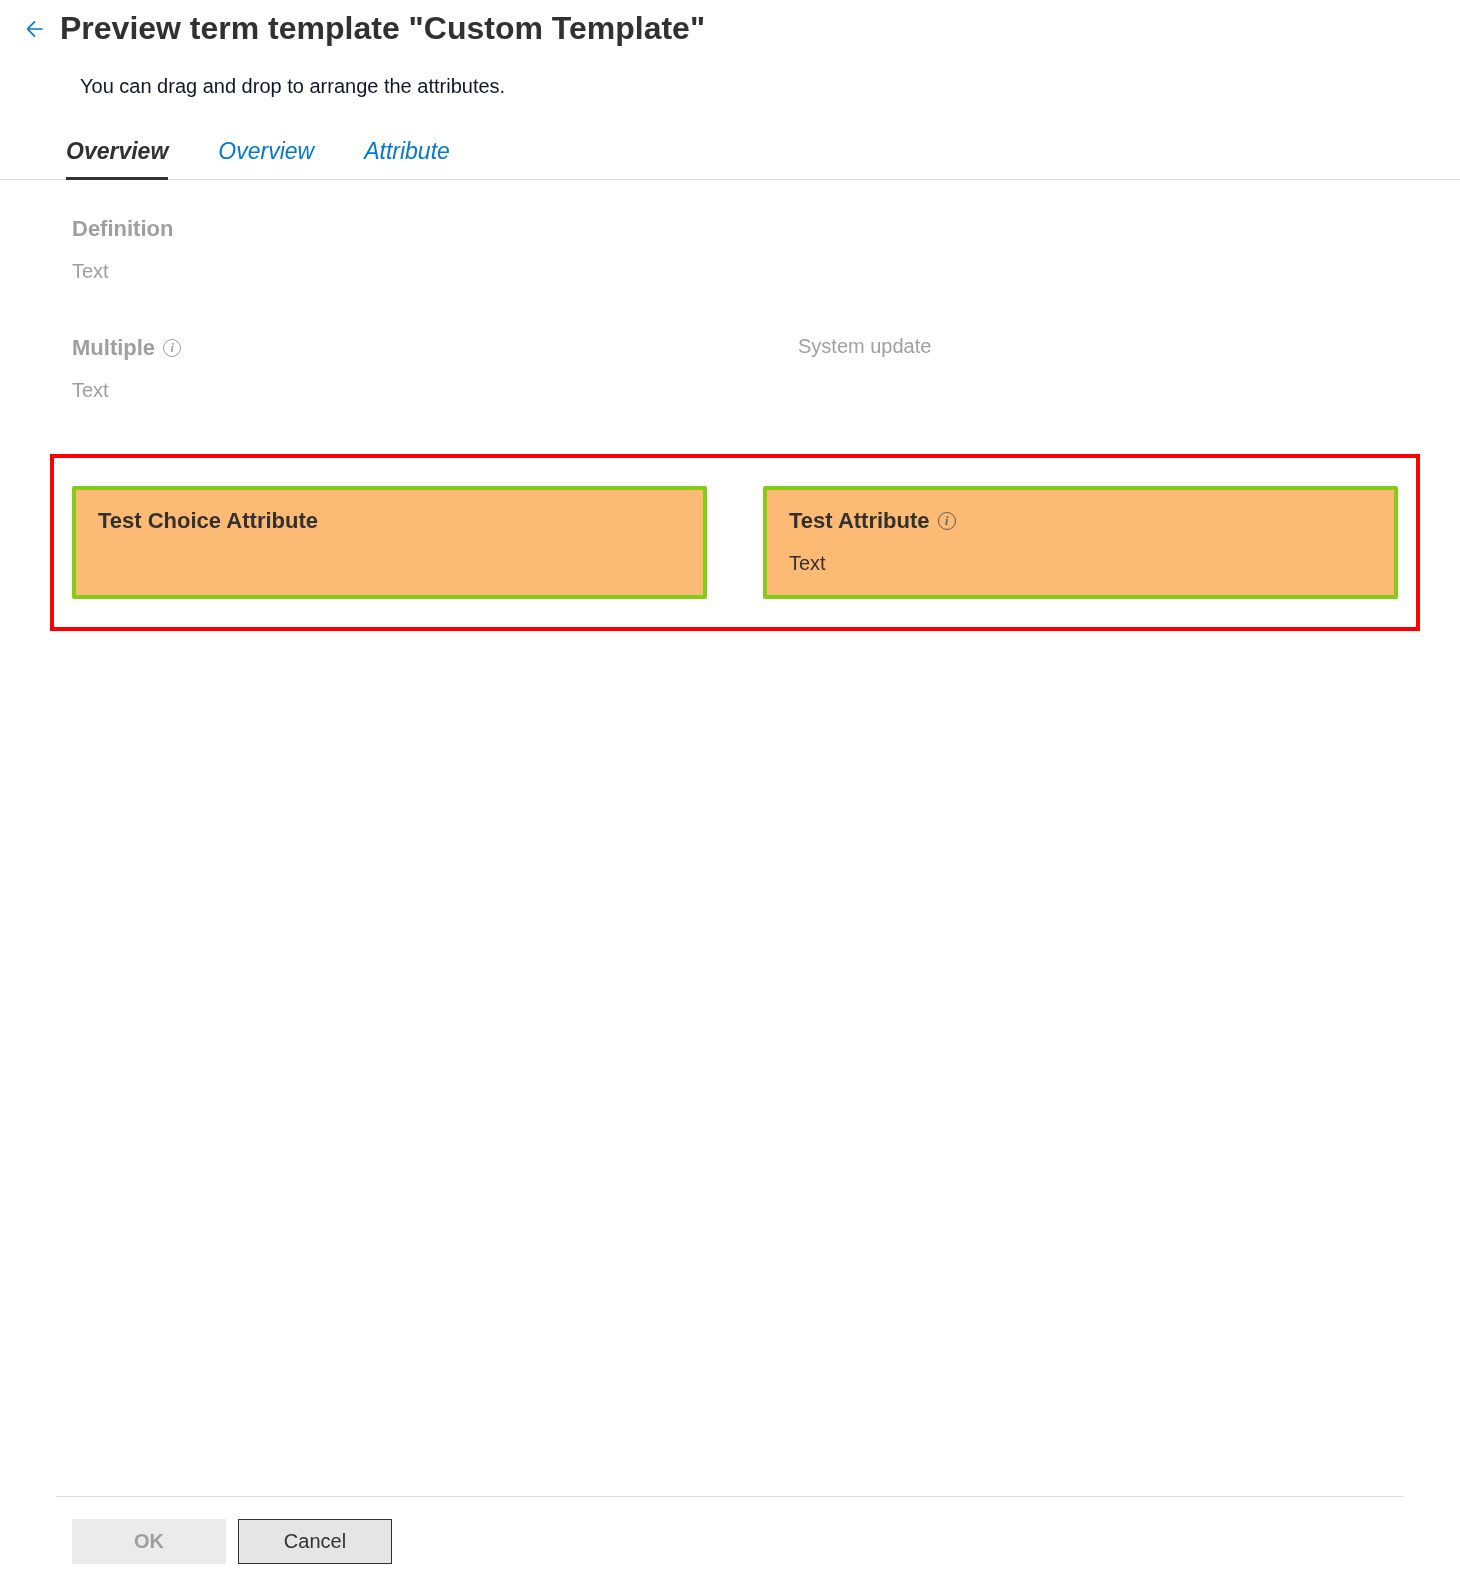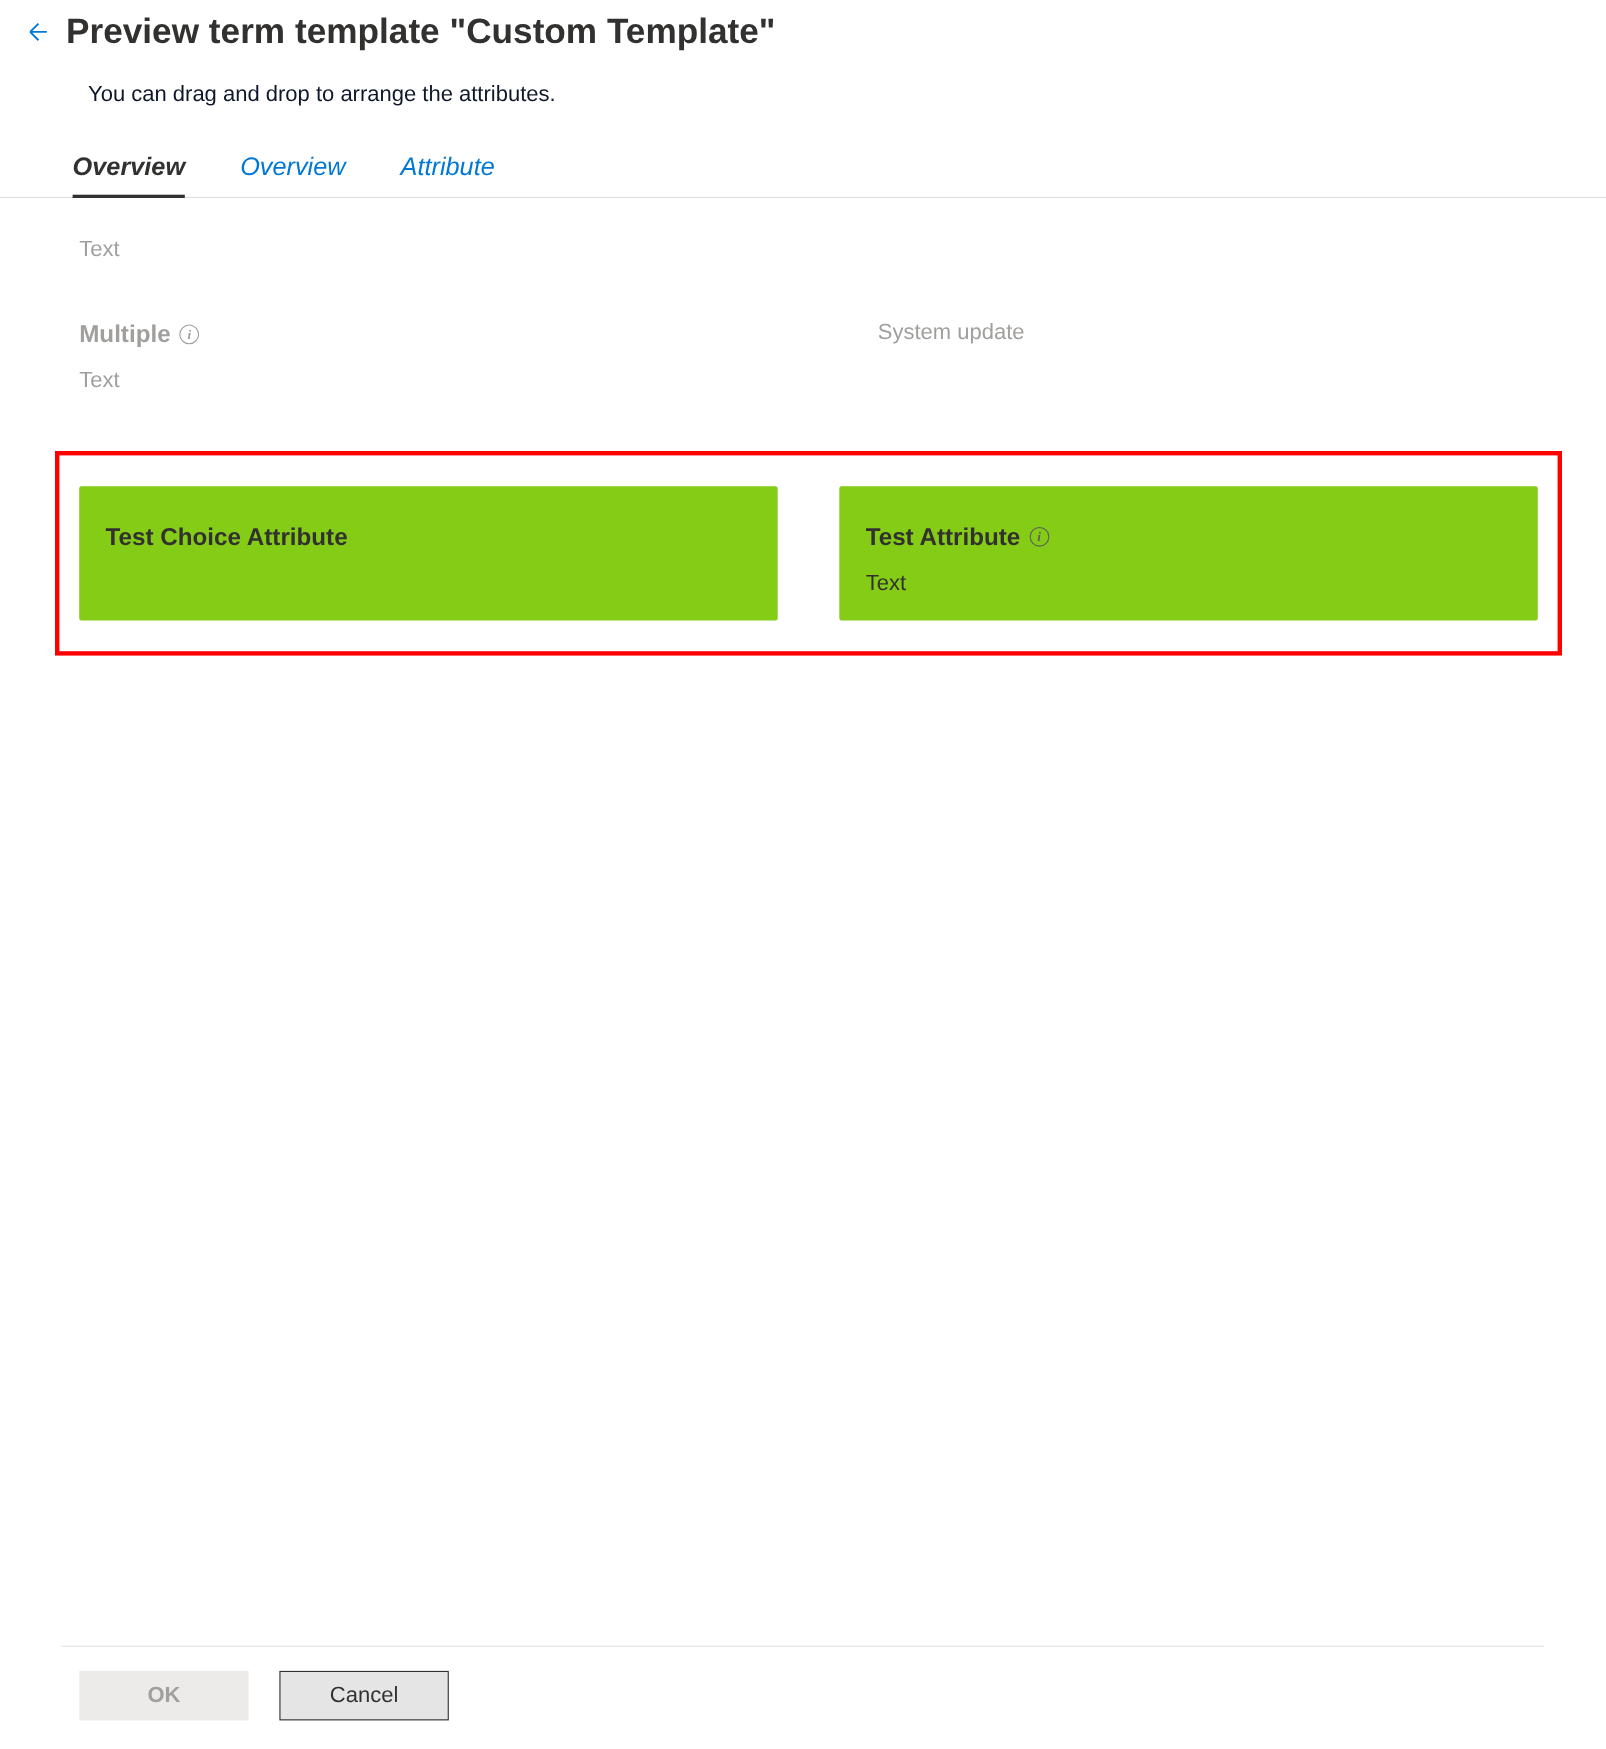--- a/index.html
+++ b/index.html
@@ -114,24 +114,24 @@
       border: 4px solid #ff0000;
       margin: 0 40px 0 50px;
       padding: 28px 18px 28px 18px;
     }
     .custom-attrs-row {
       display: flex;
       gap: 56px;
     }
     .custom-attr-card {
       flex: 1;
-      border: 2px solid #84cc16;
+      border: 4px solid #84cc16;
       border-radius: 2px;
-      padding: 31px 22px 20px 22px;
-      background: #84cc16;
+      padding: 18px 22px 20px 22px;
+      background: #fdba74;
       cursor: move;
     }
     .card-title {
       font-size: 22px;
       font-weight: 600;
       color: #323130;
       margin-bottom: 18px;
       display: flex;
       align-items: center;
       gap: 8px;
@@ -146,21 +146,21 @@
       left: 56px;
       right: 56px;
     }
     .footer-divider {
       height: 1px;
       background: #e1dfdd;
       margin-bottom: 22px;
     }
     .footer-buttons {
       display: flex;
-      gap: 28px;
+      gap: 12px;
       padding-left: 16px;
     }
     .btn {
       font-size: 20px;
       padding: 10px 0;
       width: 154px;
       text-align: center;
       cursor: pointer;
       font-family: inherit;
     }
@@ -193,20 +193,21 @@
 
 <div class="tabs">
   <div class="tab active">Overview</div>
   <div class="tab inactive">Overview</div>
   <div class="tab inactive">Attribute</div>
 </div>
 
 <div class="content-area">
   <div class="attr-row">
     <div class="attr-col">
+      <div class="attr-label">Definition</div>
       <div class="attr-value">Text</div>
     </div>
   </div>
   <div class="attr-row">
     <div class="attr-col">
       <div class="attr-label">
         <span>Multiple</span>
         <span class="info-icon">i</span>
       </div>
       <div class="attr-value">Text</div>

